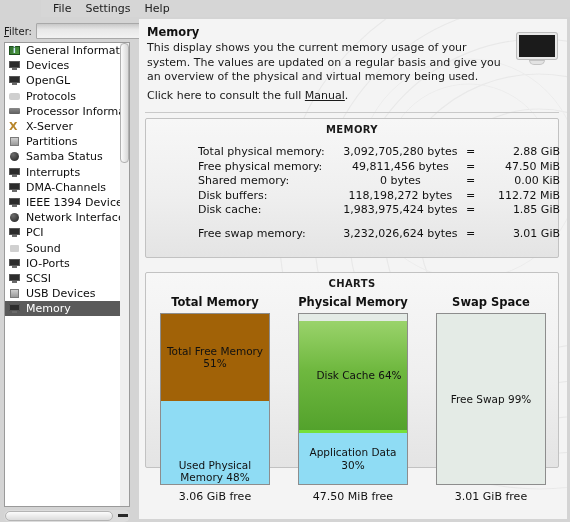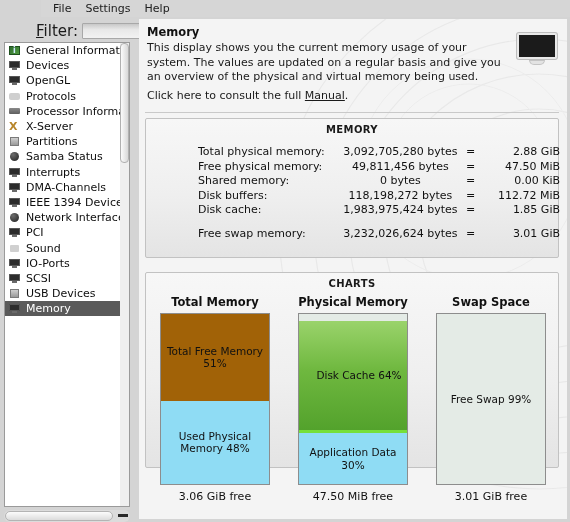--- a/index.html
+++ b/index.html
@@ -39,23 +39,22 @@
     width: 137px; height: 505px;
     background: #d4d4d4;
     box-sizing: border-box;
   }
   .filter-row {
     position: absolute; left: 4px; top: 5px;
     width: 130px; height: 18px;
     display: flex; align-items: center;
   }
   .filter-label {
-    font-size: 15px; color: #1a1a1a;
+    font-size: 10px; color: #1a1a1a;
     margin-right: 4px;
-    margin-left: 32px;
   }
   .filter-label u { text-decoration: underline; }
   .filter-input {
     flex: 1; height: 16px;
     background: linear-gradient(to bottom, #c8c8c8 0%, #e8e8e8 40%, #f2f2f2 100%);
     border: 1px solid #a8a8a8;
     border-radius: 1px;
     box-sizing: border-box;
     font-size: 11px;
     padding: 0 3px;
@@ -500,21 +499,21 @@
 
     <div class="panel" id="charts-panel">
       <div class="panel-head">CHARTS</div>
       <div class="charts-row" id="charts-row">
           <div class="chart-col">
             <div class="chart-title">Total Memory</div>
             <div class="chart-box">
               <div class="seg" style="top: 0%; height: 51%; background: #a16207;">
                 <span>Total Free Memory 51%</span>
               </div>
-              <div class="seg" style="top: 51%; height: 49%; background: rgb(143, 220, 244);">
+              <div class="seg" style="top: 51%; height: 49%; background: rgb(143, 220, 244); align-items: flex-end;">
                 <span>Used Physical Memory 48%</span>
               </div>
             </div>
             <div class="chart-foot">3.06 GiB free</div>
           </div>
           <div class="chart-col">
             <div class="chart-title">Physical Memory</div>
             <div class="chart-box">
               <div class="seg" style="top: 0%; height: 4%; background: rgb(228, 235, 230);"></div>
               <div class="seg" style="top: 4%; height: 64%; background: linear-gradient(rgb(154, 211, 107) 0%, rgb(111, 184, 63) 45%, rgb(83, 162, 44) 100%); padding-left: 12px;">

